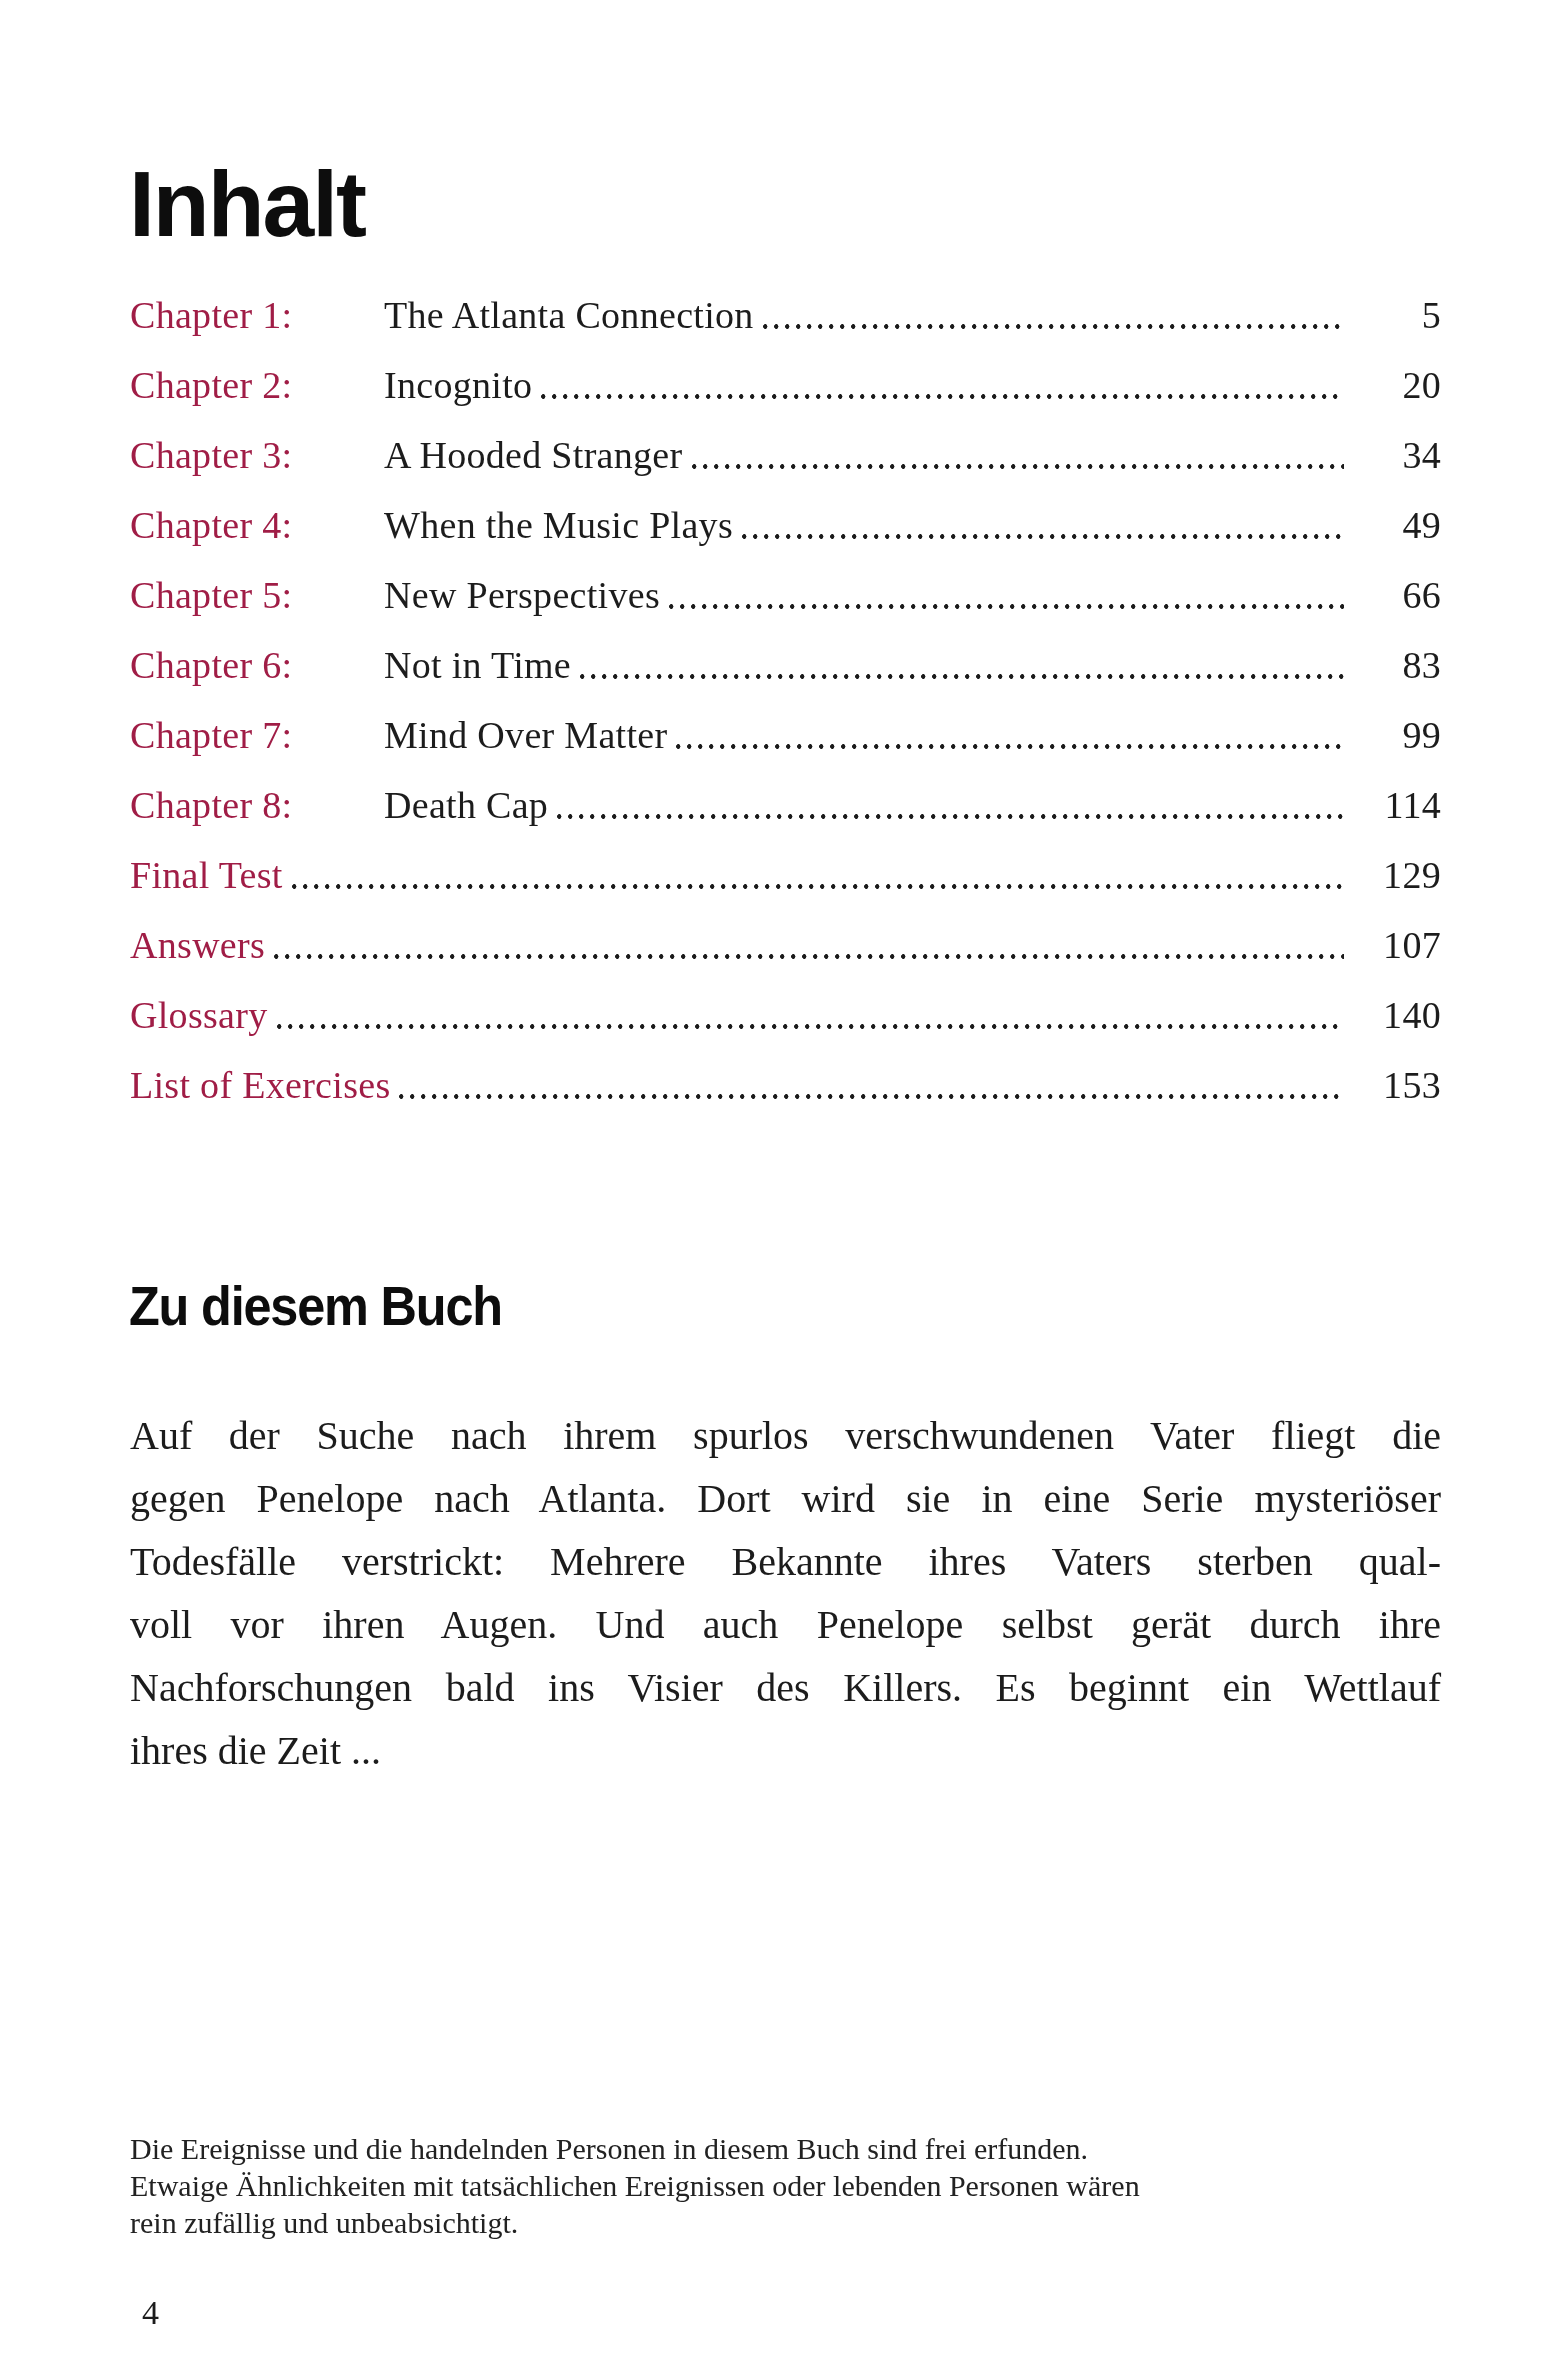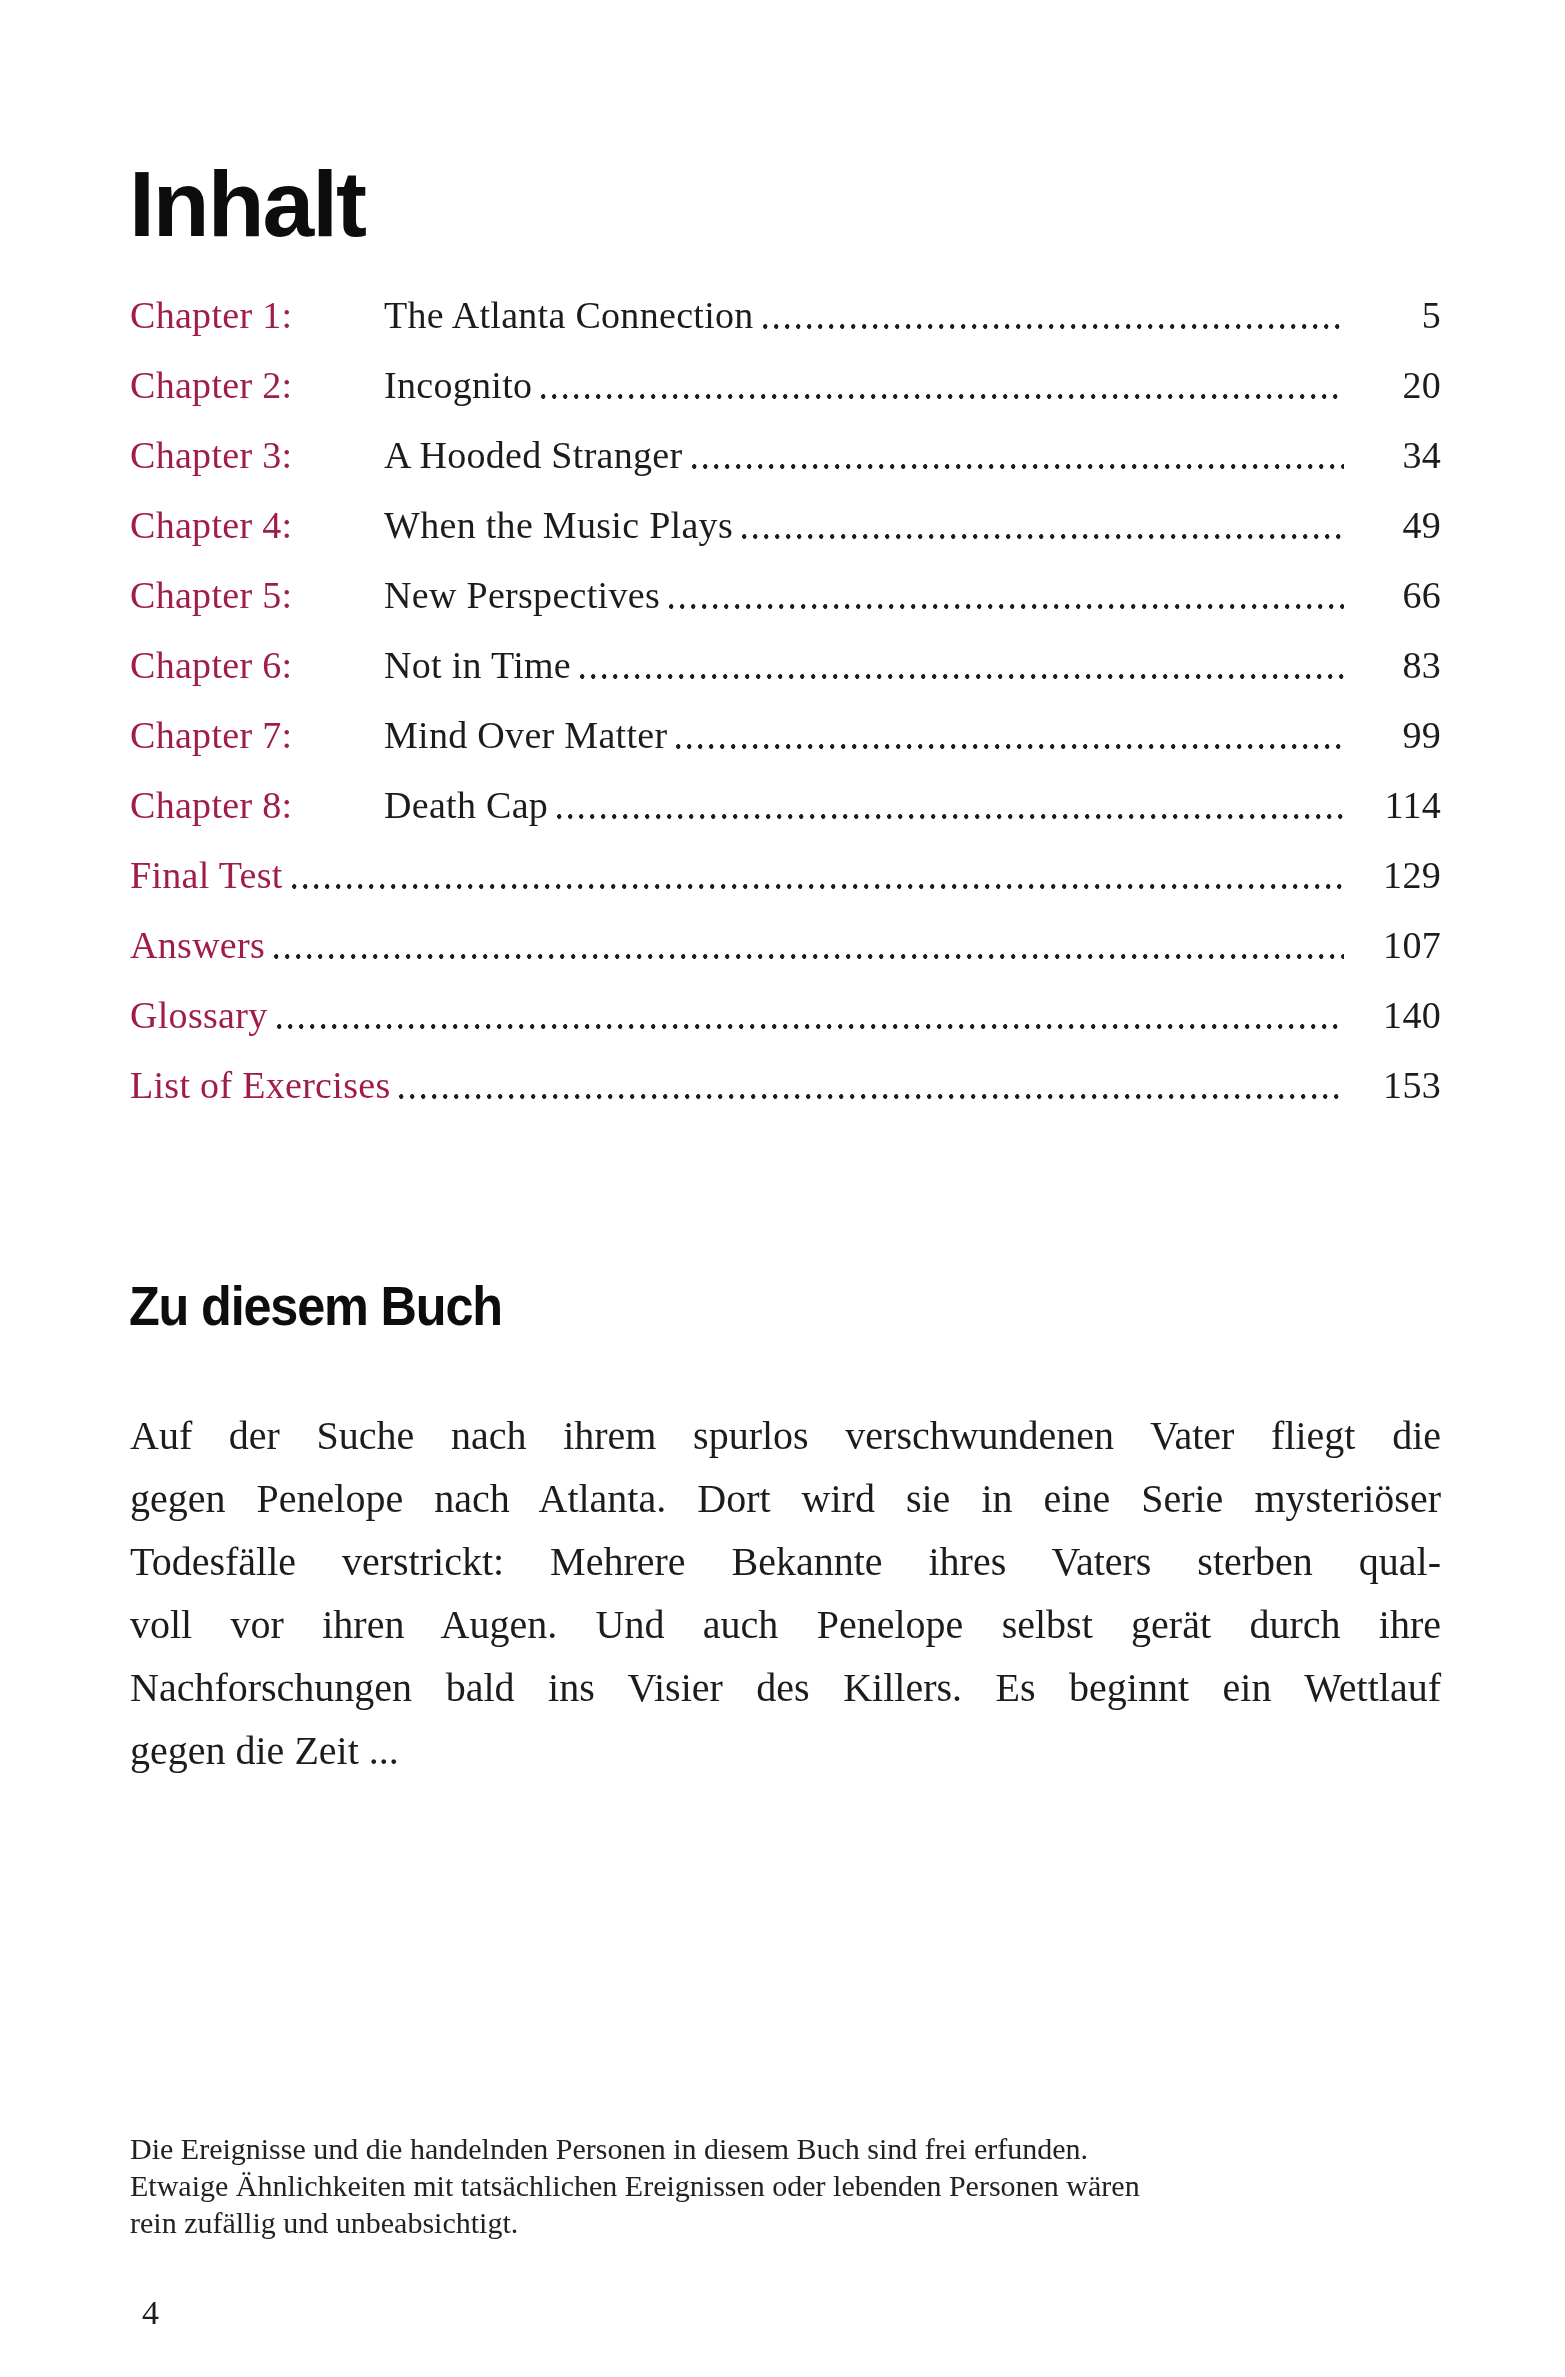--- a/index.html
+++ b/index.html
@@ -234,21 +234,21 @@
   </div>
 
   <h2 class="section-heading"><span class="squeeze">Zu diesem Buch</span></h2>
 
   <div class="about-para">
     <span class="para-line">Auf der Suche nach ihrem spurlos verschwundenen Vater fliegt die</span>
     <span class="para-line">gegen Penelope nach Atlanta. Dort wird sie in eine Serie mysteriöser</span>
     <span class="para-line">Todesfälle verstrickt: Mehrere Bekannte ihres Vaters sterben qual-</span>
     <span class="para-line">voll vor ihren Augen. Und auch Penelope selbst gerät durch ihre</span>
     <span class="para-line">Nachforschungen bald ins Visier des Killers. Es beginnt ein Wettlauf</span>
-    <span class="para-line last">gegen die Zeit ...</span>
+    <span class="para-line last">ihres die Zeit ...</span>
   </div>
 
   <div class="disclaimer">
     <span class="disclaimer-line">Die Ereignisse und die handelnden Personen in diesem Buch sind frei erfunden.</span>
     <span class="disclaimer-line">Etwaige Ähnlichkeiten mit tatsächlichen Ereignissen oder lebenden Personen wären</span>
     <span class="disclaimer-line">rein zufällig und unbeabsichtigt.</span>
   </div>
 
   <div class="folio">4</div>
 

